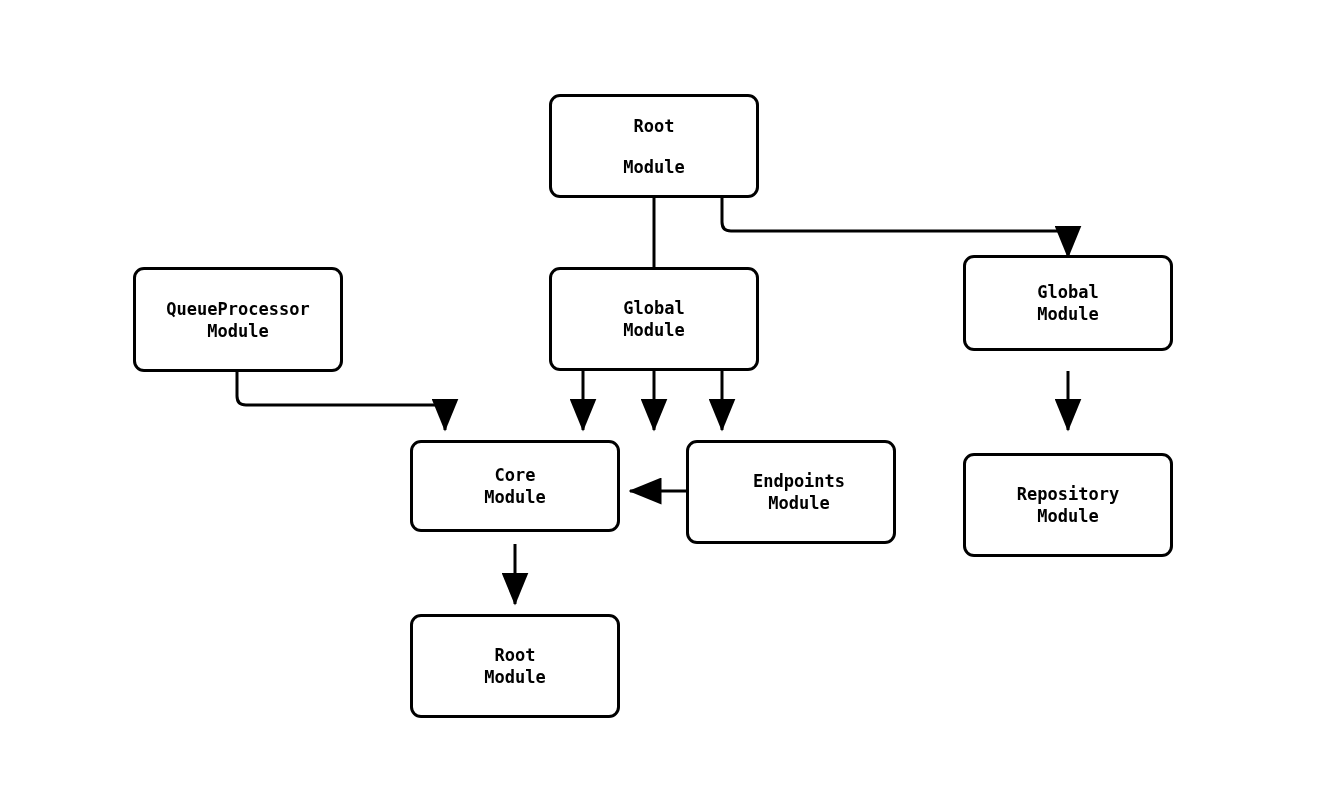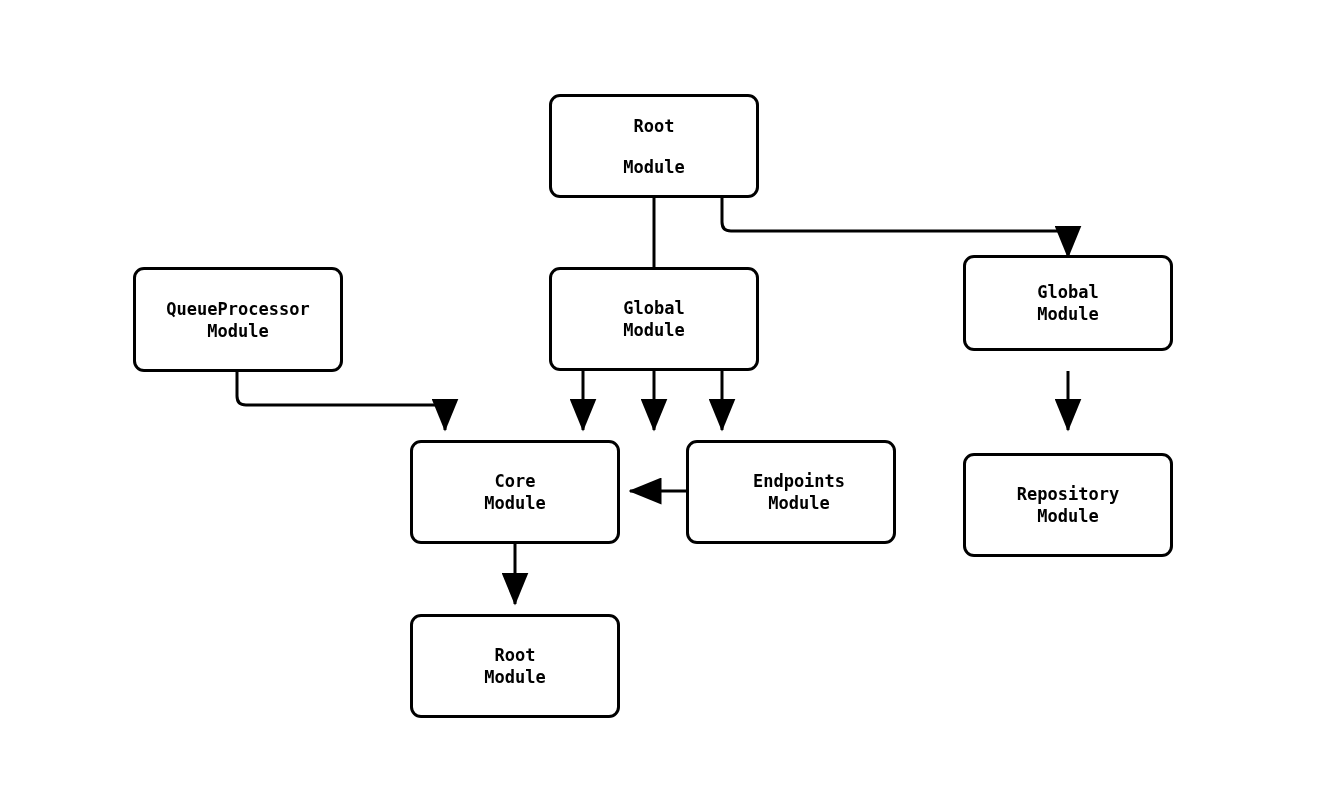--- a/index.html
+++ b/index.html
@@ -87,21 +87,21 @@
   <div class="node" style="left:549px; top:267px; width:210px; height:104px;">
     <div class="node-label">Global</div>
     <div class="node-label">Module</div>
   </div>
 
   <div class="node" style="left:963px; top:255px; width:210px; height:96px;">
     <div class="node-label">Global</div>
     <div class="node-label">Module</div>
   </div>
 
-  <div class="node" style="left:410px; top:440px; width:210px; height:104px;">
+  <div class="node" style="left:410px; top:440px; width:210px; height:92px;">
     <div class="node-label">Core</div>
     <div class="node-label">Module</div>
   </div>
 
   <div class="node" style="left:686px; top:440px; width:210px; height:104px;padding-left:16px;">
     <div class="node-label">Endpoints</div>
     <div class="node-label">Module</div>
   </div>
 
   <div class="node" style="left:963px; top:440px; width:210px; height:104px;margin-top:13px;">

